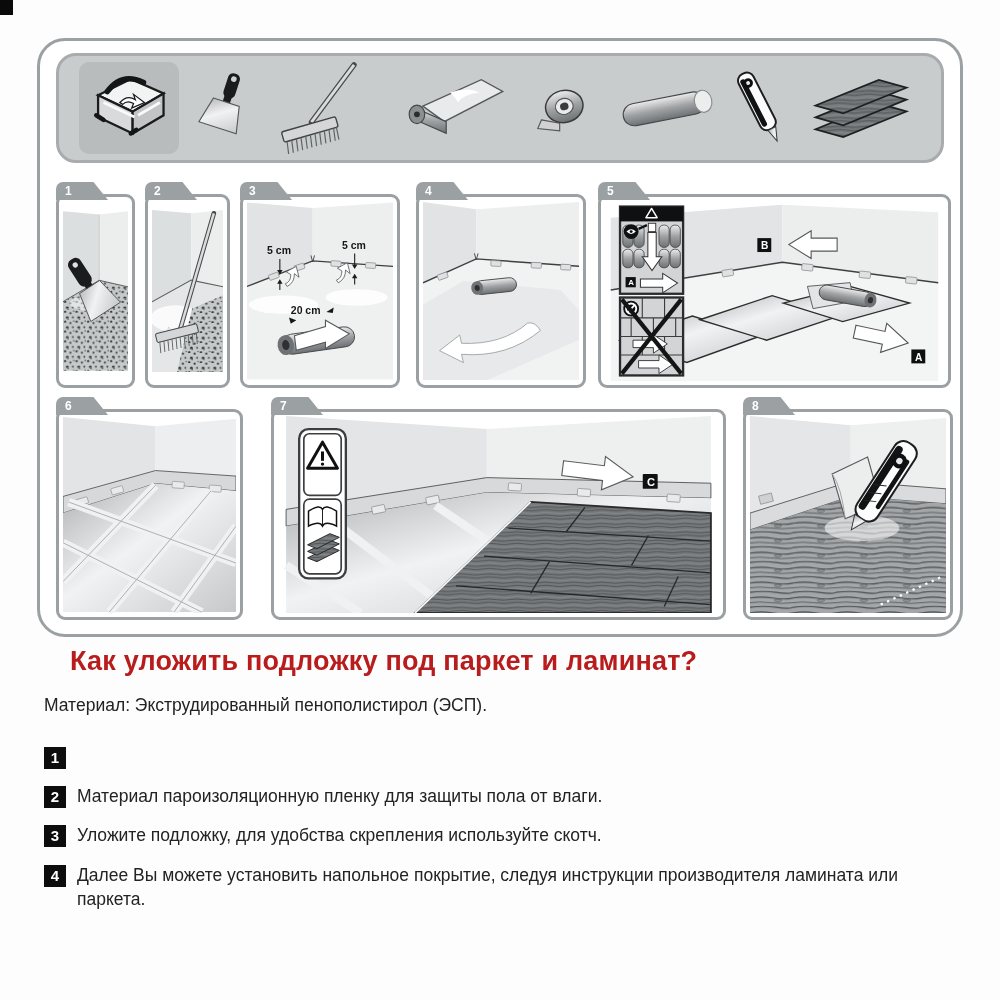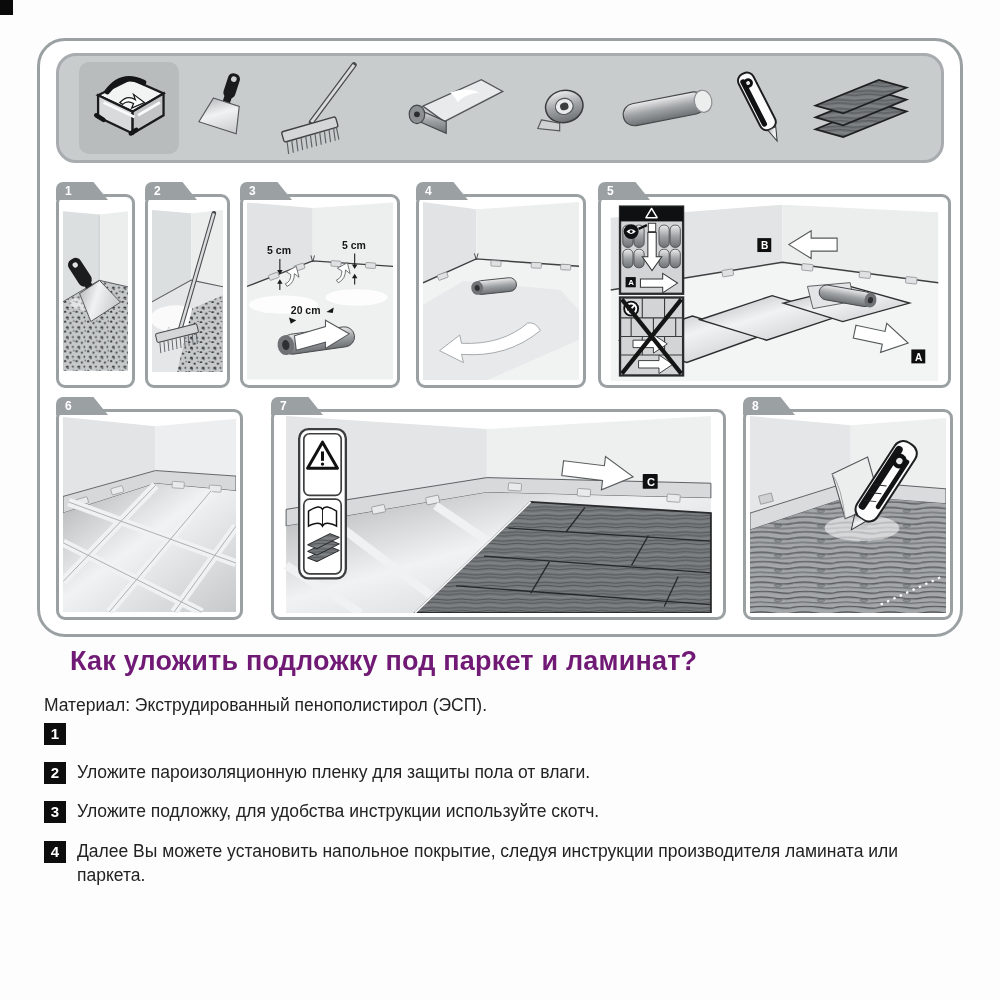--- a/index.html
+++ b/index.html
@@ -21,23 +21,23 @@
   .tab span{position:absolute;left:9px;top:2px;color:#fff;font-size:12px;font-weight:bold;line-height:14px;}
   .p1{left:16px;top:153px;width:79px;height:194px;}
   .p2{left:105px;top:153px;width:85px;height:194px;}
   .p3{left:200px;top:153px;width:160px;height:194px;}
   .p4{left:376px;top:153px;width:170px;height:194px;}
   .p5{left:558px;top:153px;width:353px;height:194px;}
   .p6{left:16px;top:368px;width:187px;height:211px;}
   .p7{left:231px;top:368px;width:455px;height:211px;}
   .p8{left:703px;top:368px;width:210px;height:211px;}
   .article{position:absolute;left:44px;top:642px;width:918px;}
-  .article h1{margin:4px 0 16px 26px;font-size:27px;font-weight:bold;color:#701a75;letter-spacing:.2px;}
+  .article h1{margin:4px 0 16px 26px;font-size:27px;font-weight:bold;color:#b91c1c;letter-spacing:.2px;}
   .attention{margin:0;font-size:17.5px;line-height:1.42;text-indent:30px;}
-  .material{margin:2px 0 4px;font-size:17.5px;line-height:1.42;}
+  .material{margin:2px 0 28px;font-size:17.5px;line-height:1.42;}
   .step{display:flex;gap:11px;margin-bottom:16px;font-size:17.5px;line-height:1.35;align-items:flex-start;}
   .badge{flex:none;width:22px;height:22px;background:#0d0d0d;color:#fff;font-weight:bold;font-size:15px;
          display:flex;align-items:center;justify-content:center;margin-top:1px;}
   svg text{font-family:"Liberation Sans","DejaVu Sans",sans-serif;}
   .lblsq{font-weight:bold;fill:#fff;}
 </style>
 </head>
 <body>
 
 <svg width="0" height="0" style="position:absolute" aria-hidden="true">
@@ -510,23 +510,23 @@
 </div>
 
 <div class="article">
   <h1>Как уложить подложку под паркет и ламинат?</h1>
   <p class="material">Материал: Экструдированный пенополистирол (ЭСП).</p>
   <div class="step">
     <span class="badge">1</span>
   </div>
   <div class="step">
     <span class="badge">2</span>
-    <span class="step-text">Уложите пароизоляционную пленку для защиты пола от влаги.</span>
+    <span class="step-text">Материал пароизоляционную пленку для защиты пола от влаги.</span>
   </div>
   <div class="step">
     <span class="badge">3</span>
-    <span class="step-text">Уложите подложку, для удобства инструкции используйте скотч.</span>
+    <span class="step-text">Уложите подложку, для удобства скрепления используйте скотч.</span>
   </div>
   <div class="step">
     <span class="badge">4</span>
     <span class="step-text">Далее Вы можете установить напольное покрытие, следуя инструкции производителя ламината или паркета.</span>
   </div>
 </div>
 
 </body></html>

